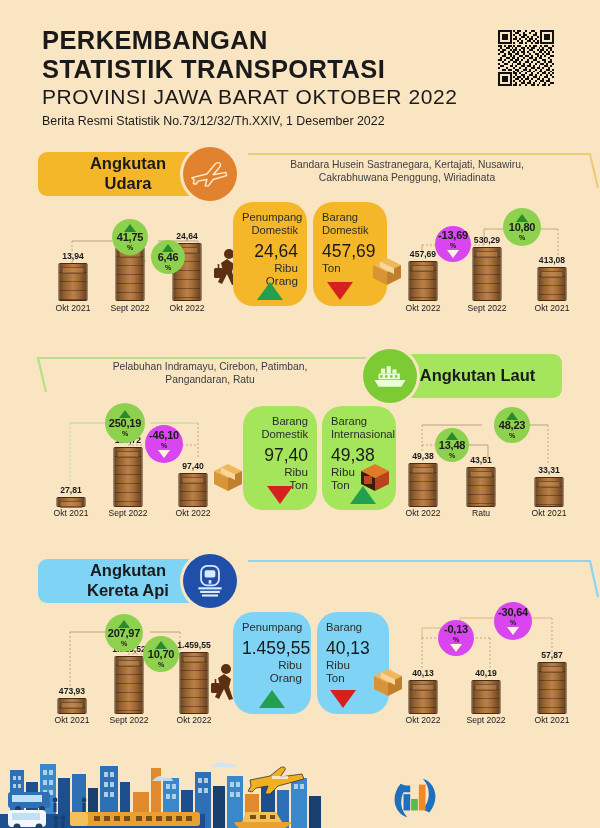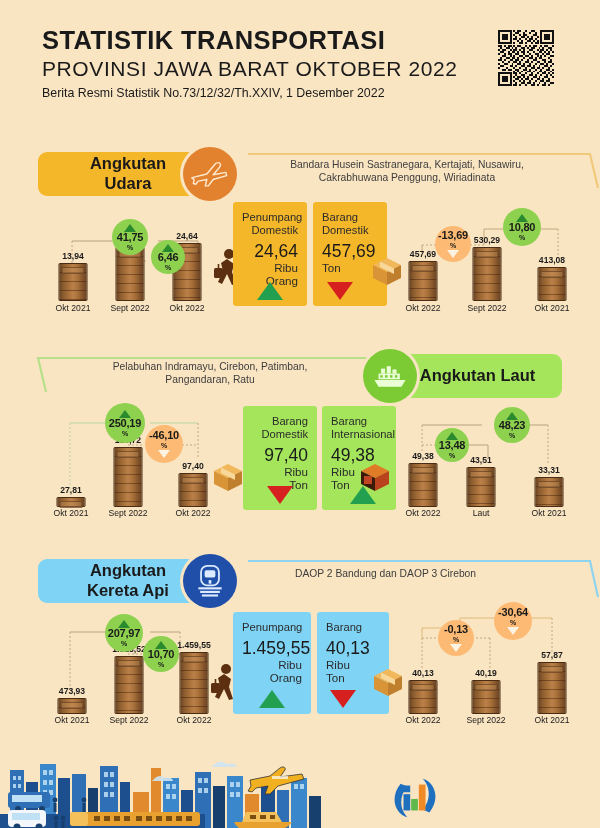--- a/index.html
+++ b/index.html
@@ -86,34 +86,34 @@
 
   
   .pct{
     position:absolute;border-radius:50%;
     display:flex;flex-direction:column;align-items:center;justify-content:center;
     color:#1a1a1a;font-weight:700;line-height:1;
   }
   .pct .num{font-size:11px;letter-spacing:-0.2px;}
   .pct .sym{font-size:7px;font-weight:700;margin-top:1px;}
   .pct.up{background:#8dd14f;}
-  .pct.down{background:#fdba74;}
+  .pct.down{background:#d946ef;}
 
   .tri-up{
     width:0;height:0;border-left:6px solid transparent;
     border-right:6px solid transparent;border-bottom:8px solid #2a8a2e;
   }
   .tri-dn{
     width:0;height:0;border-left:6px solid transparent;
     border-right:6px solid transparent;border-top:8px solid #fdf3e3;
   }
 
   
   .card{
-    position:absolute;border-radius:3px;box-sizing:border-box;
+    position:absolute;border-radius:20px;box-sizing:border-box;
     padding:9px 9px 6px 9px;
   }
   .card .c-title{font-size:11.2px;color:#2b2b2b;line-height:1.14;}
   .card .c-val{font-size:17.5px;color:#1a1a1a;line-height:1.1;margin-top:5px;}
   .card .c-unit{font-size:11.6px;color:#2b2b2b;line-height:1.12;}
   .card .c-tri{position:absolute;bottom:6px;left:50%;transform:translateX(-50%);}
   .tri-big-up{
     width:0;height:0;border-left:13px solid transparent;
     border-right:13px solid transparent;border-bottom:18px solid #22a04f;
   }
@@ -129,20 +129,21 @@
 
   
   .footer{position:absolute;left:0;bottom:0;width:600px;height:80px;}
 </style>
 </head>
 <body>
 
 <div class="page">
 
   <div class="header">
+    <div class="h-line1">PERKEMBANGAN</div>
     <div class="h-line2">STATISTIK TRANSPORTASI</div>
     <div class="h-line3">PROVINSI JAWA BARAT OKTOBER 2022</div>
     <div class="h-line4">Berita Resmi Statistik No.73/12/32/Th.XXIV, 1 Desember 2022</div>
   </div>
 
   <div class="qr">
     <svg width="56" height="56" viewBox="0 0 29 29" shape-rendering="crispEdges">
       <rect width="29" height="29" fill="#fae5c3"></rect>
       <g fill="#111">
         <rect x="0" y="0" width="7" height="1"></rect>
@@ -644,21 +645,21 @@
 
       <div class="bar-group" style="left:2px;top:0;width:42px;height:115px;">
         <div class="bar-val" style="top:48px;">49,38</div>
         <div class="bar" style="top:60px;width:29px;height:44px;"></div>
         <div class="bar-lbl" style="top:105px;">Okt 2022</div>
       </div>
 
       <div class="bar-group" style="left:60px;top:0;width:42px;height:115px;">
         <div class="bar-val" style="top:52px;">43,51</div>
         <div class="bar" style="top:64px;width:29px;height:40px;"></div>
-        <div class="bar-lbl" style="top:105px;">Laut</div>
+        <div class="bar-lbl" style="top:105px;">Ratu</div>
       </div>
 
       <div class="bar-group" style="left:128px;top:0;width:42px;height:115px;">
         <div class="bar-val" style="top:62px;">33,31</div>
         <div class="bar" style="top:74px;width:29px;height:30px;"></div>
         <div class="bar-lbl" style="top:105px;">Okt 2021</div>
       </div>
 
       <div class="pct up" style="left:35px;top:25px;width:34px;height:34px;">
         <div class="tri-up"></div>
@@ -691,21 +692,20 @@
       <svg width="30" height="34" viewBox="0 0 32 38">
         <rect x="6" y="2" width="20" height="22" rx="7" fill="none" stroke="#dceaff" stroke-width="2"></rect>
         <rect x="10" y="7" width="12" height="8" rx="2" fill="#dceaff"></rect>
         <rect x="3" y="26" width="26" height="2.4" fill="#dceaff"></rect>
         <rect x="5" y="30" width="22" height="2.4" fill="#dceaff"></rect>
         <rect x="7" y="34" width="18" height="2.4" fill="#dceaff"></rect>
         <rect x="14.5" y="18" width="3" height="4" fill="#dceaff"></rect>
       </svg>
     </div>
 
-    <div class="caption" style="left:295px;top:12px;width:230px;text-align:left;">DAOP 2 Bandung dan DAOP 3 Cirebon</div>
 
     <div class="bars" style="left:48px;top:55px;width:180px;height:115px;">
       <svg style="position:absolute;left:0;top:0;width:180px;height:115px;">
         <path d="M 22 22 L 22 86" stroke="#c2a87f" stroke-width="1" stroke-dasharray="2 2" fill="none"></path>
         <path d="M 22 22 L 58 22" stroke="#b9a37f" stroke-width="1" fill="none"></path>
         <path d="M 102 22 L 132 22" stroke="#b9a37f" stroke-width="1" fill="none"></path>
         <path d="M 132 22 L 132 40" stroke="#c2a87f" stroke-width="1" stroke-dasharray="2 2" fill="none"></path>
         <path d="M 80 44 L 96 44" stroke="#c2a87f" stroke-width="1" stroke-dasharray="2 2" fill="none"></path>
         <path d="M 130 44 L 146 44" stroke="#c2a87f" stroke-width="1" stroke-dasharray="2 2" fill="none"></path>
       </svg>

